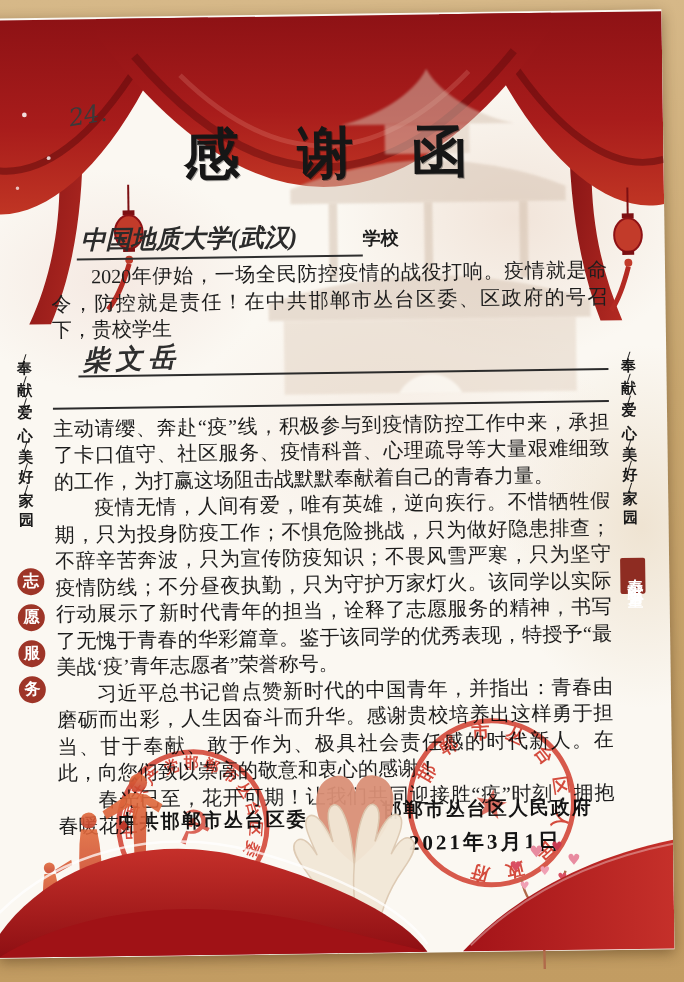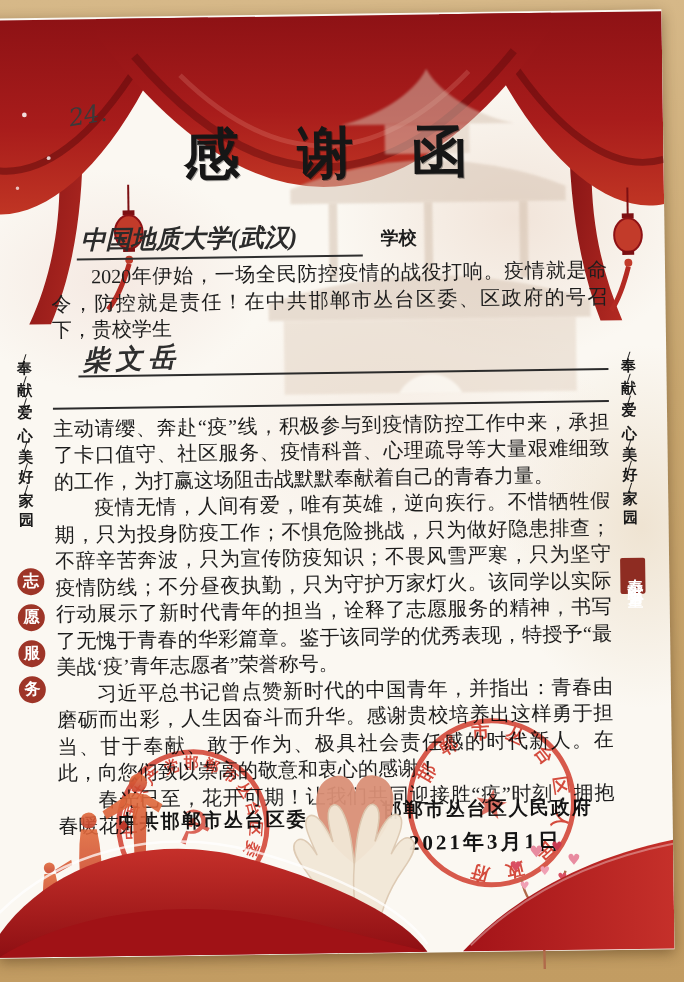--- a/index.html
+++ b/index.html
@@ -33,21 +33,21 @@
     font-size:56px;font-weight:bold;color:#161616;
     letter-spacing:58px;padding-left:58px;box-sizing:border-box;
     text-shadow:1px 1px 0 rgba(0,0,0,.35);
   }
   
   .school-line{position:absolute;left:88px;top:206px;width:520px;}
   .school-name{
     display:inline-block;min-width:272px;font-size:25px;font-style:italic;font-weight:bold;
     color:#2b2b2b;border-bottom:2px solid #2f2f2f;padding:0 10px 2px 4px;
   }
-  .school-suffix{font-size:18px;font-weight:bold;color:#1d1d1d;margin-left:18px;}
+  .school-suffix{font-size:18px;font-weight:bold;color:#1d1d1d;margin-left:0;}
   
   .content{position:absolute;left:62px;top:246px;width:556px;color:#1d1d1d;}
   .para{font-size:20px;line-height:26.5px;text-align:justify;margin:0;}
   .indent{text-indent:2em;}
   .name-row{
     height:32px;border-bottom:2px solid #2b2b2b;margin-left:26px;position:relative;
   }
   .student-name{
     position:absolute;left:4px;bottom:-2px;font-size:27px;font-style:italic;font-weight:bold;color:#2e2e2e;
     letter-spacing:6px;font-family:"DejaVu Serif",serif;transform:rotate(-1.5deg);

